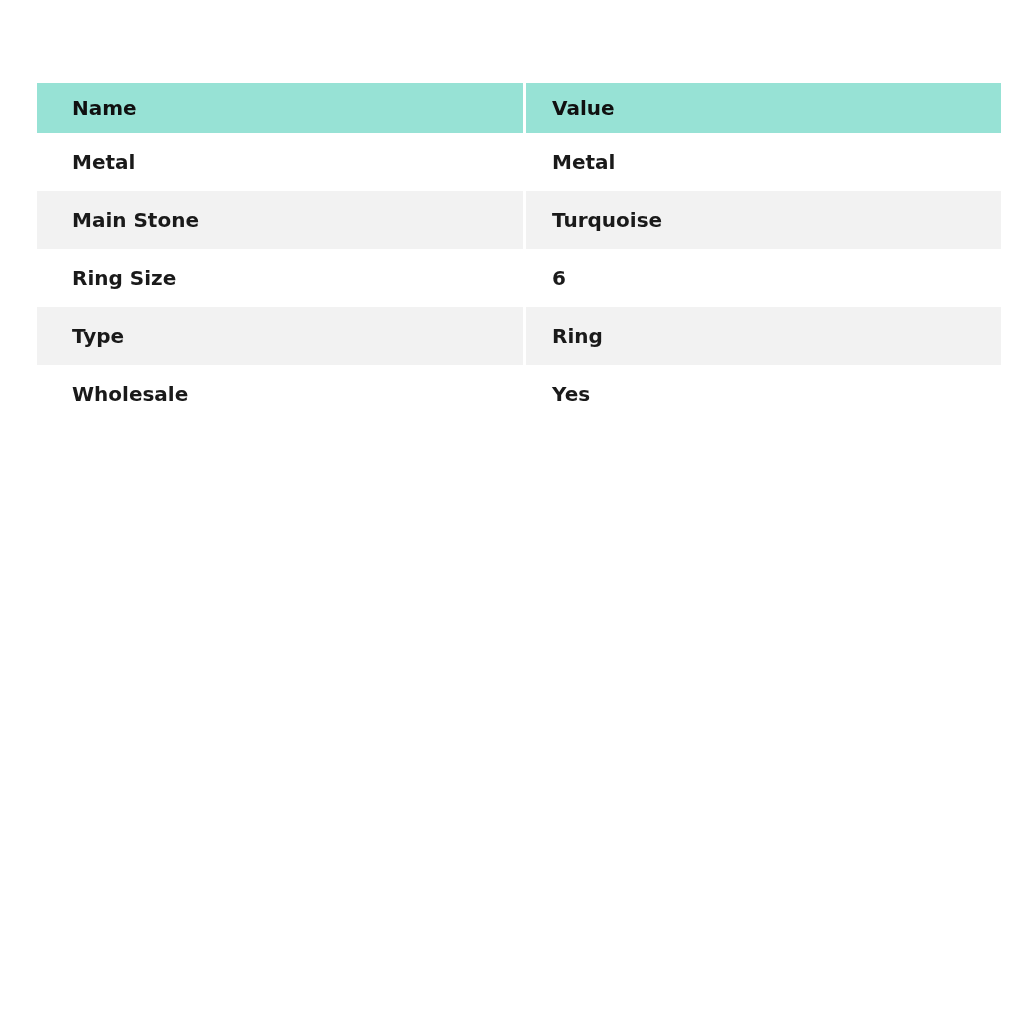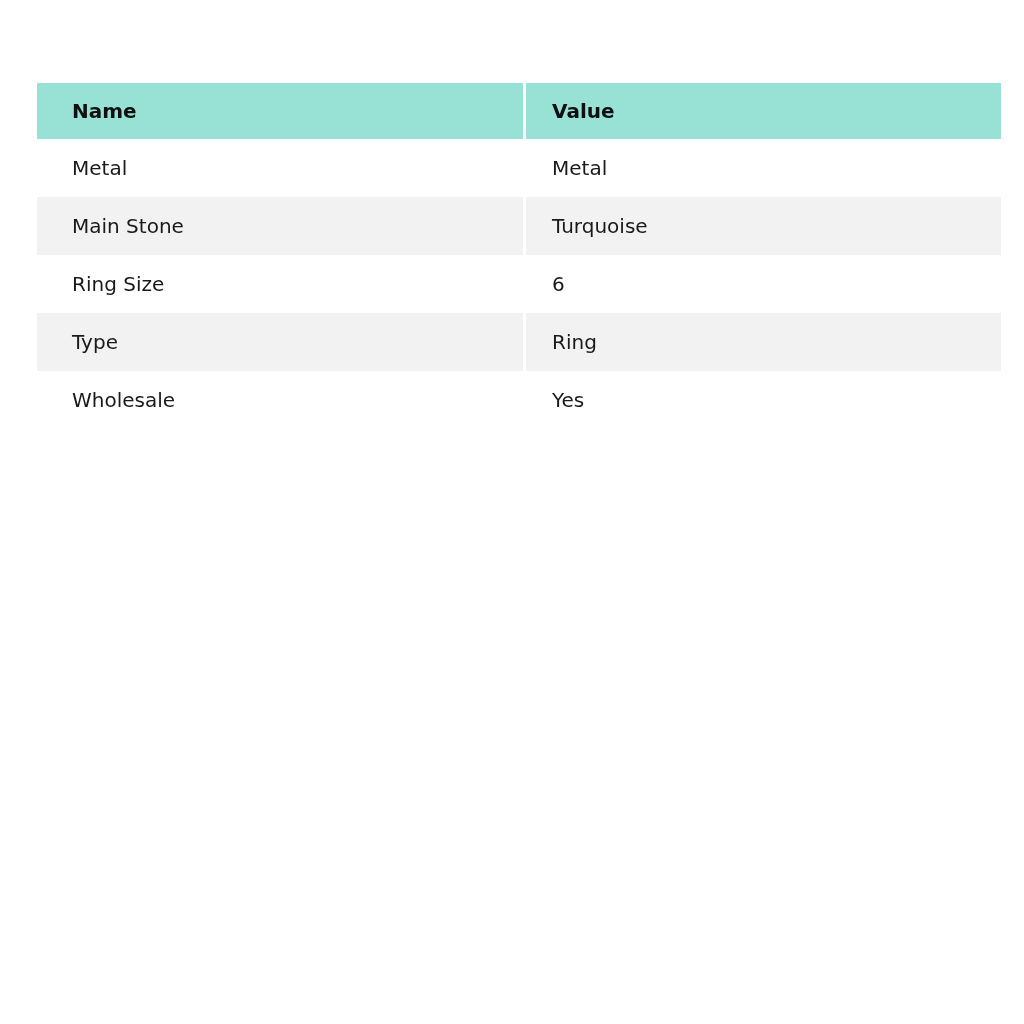--- a/index.html
+++ b/index.html
@@ -36,30 +36,30 @@
   table.details-table th,
   table.details-table td {
     text-align: left;
     vertical-align: middle;
     font-size: 20px;
     white-space: nowrap;
     overflow: hidden;
   }
   
   table.details-table thead th {
-    height: 56px;
+    height: 50px;
     background: var(--header-bg);
     font-weight: 700;
     color: #101010;
   }
   
   table.details-table tbody td {
     height: 58px;
     background: var(--row-bg);
-    font-weight: 400;
+    font-weight: 700;
   }
   table.details-table tbody tr:nth-child(even) td {
     background: var(--row-alt-bg);
   }
   
   col.col-name  { width: 486px; }
   col.col-value { width: 478px; }
   .cell-name  { padding-left: 35px; }
   .cell-value { padding-left: 26px; border-left: 3px solid var(--divider-color); }
 </style>

